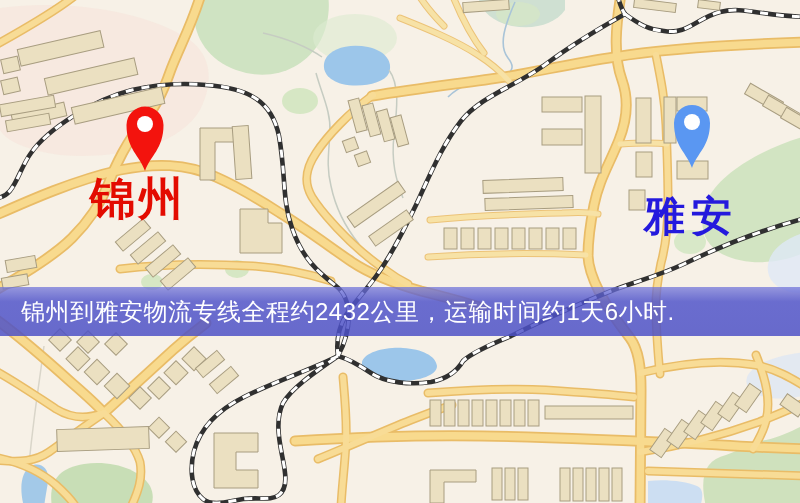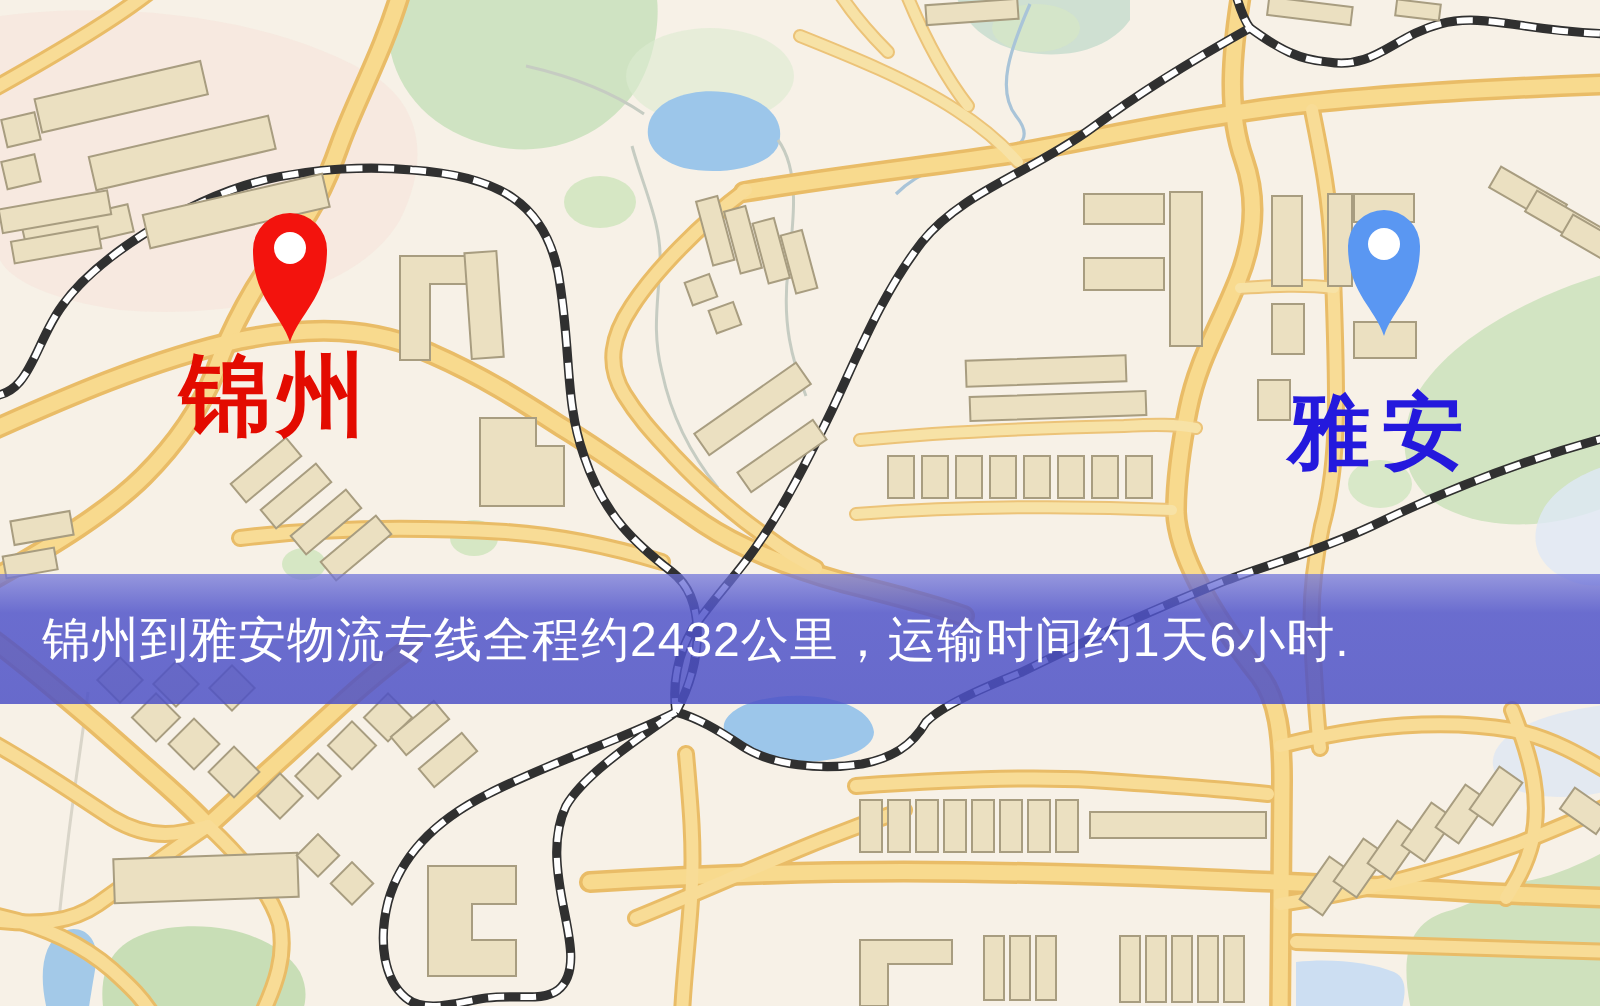--- a/index.html
+++ b/index.html
@@ -18,26 +18,26 @@
   .rail-base use{stroke:#303030;stroke-width:4.6;fill:none;}
   .rail-dash use{stroke:#ffffff;stroke-width:3;fill:none;stroke-dasharray:8 8;}
   
   .bld rect,.bld path{fill:#ebe0c1;stroke:#a89d80;stroke-width:1;}
   .stream{fill:none;stroke:#c6ccc2;stroke-width:1.5;}
 
   .pin{position:absolute;width:44px;height:70px;}
   .pin-origin{left:123px;top:103px;}
   .pin-dest{left:670px;top:101px;}
 
-  .place-label{position:absolute;font-family:Liberation Serif, serif;
+  .place-label{position:absolute;font-family:Liberation Sans, sans-serif;
                font-weight:700;white-space:nowrap;line-height:1;}
   .label-origin{left:90px;top:176px;font-size:45px;color:#e30b00;letter-spacing:3px;}
   .label-dest{left:644px;top:196px;font-size:41px;color:#2419dd;letter-spacing:6px;}
 
-  .banner{position:absolute;left:0;top:287px;width:800px;height:65px;
+  .banner{position:absolute;left:0;top:287px;width:800px;height:49px;
           background:linear-gradient(180deg,rgba(112,116,218,0.72) 0%,rgba(79,83,202,0.84) 30%,rgba(76,80,198,0.84) 100%);
           display:flex;align-items:center;}
   .banner-text{color:#ffffff;font-size:24px;padding-left:21px;letter-spacing:0.5px;
                font-family:"Liberation Sans","DejaVu Sans",sans-serif;white-space:nowrap;}
 </style>
 </head>
 <body>
 
 <div class="stage">
 

